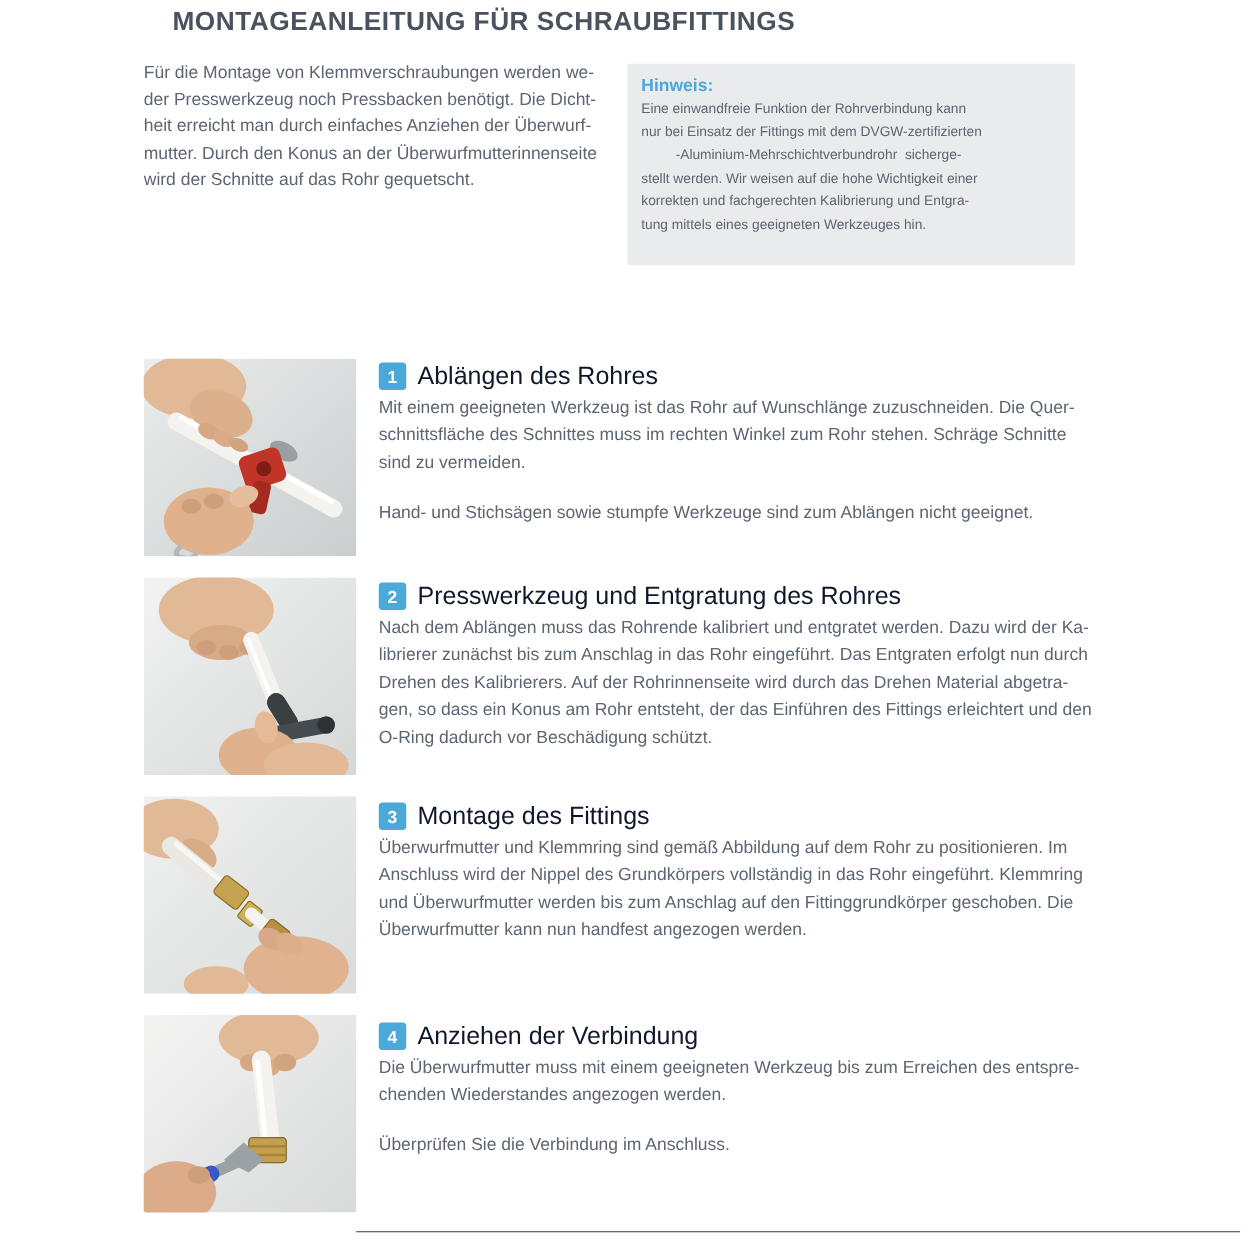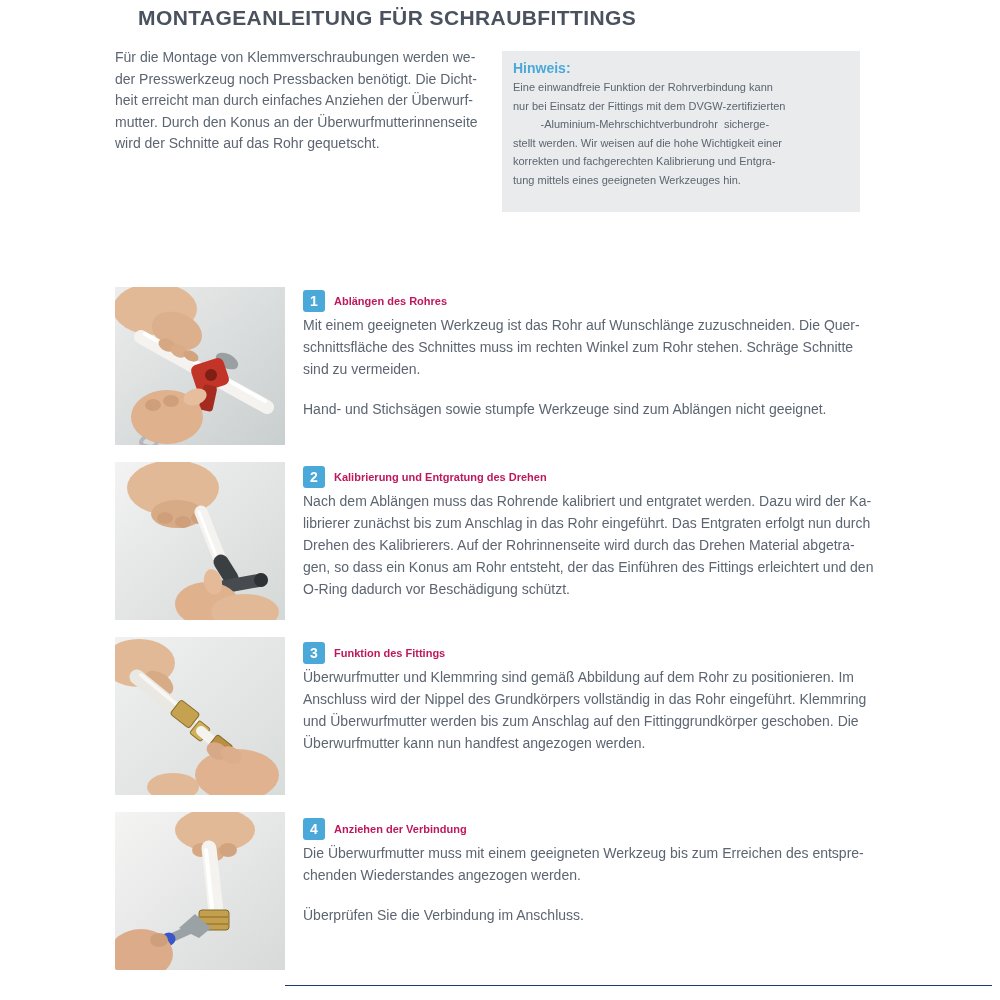--- a/index.html
+++ b/index.html
@@ -9,21 +9,21 @@
         color:#49525e;letter-spacing:.4px;white-space:pre;}
   .intro{position:absolute;left:115px;top:47px;font-size:14px;line-height:21.5px;
         color:#5c6571;white-space:pre;}
   .note-box{position:absolute;left:502px;top:51px;width:358px;background:#e9ebec;
         padding:7px 11px 22px 11px;box-sizing:border-box;}
   .note-box .label{color:#4ba9da;font-weight:bold;font-size:14px;line-height:20px;}
   .note-box .text{font-size:11px;line-height:18.6px;color:#5c6571;white-space:pre;}
   .photo{position:absolute;width:170px;height:158px;}
   .badge{position:absolute;width:22px;height:22px;background:#4ba9da;color:#ffffff;
         font-size:14px;font-weight:bold;text-align:center;line-height:22px;border-radius:3px;}
-  .step-title{position:absolute;color:#be185d;font-size:11px;font-weight:bold;line-height:22px;}
+  .step-title{position:absolute;color:#0f172a;font-size:20px;font-weight:normal;line-height:22px;}
   .step-body{position:absolute;font-size:14px;line-height:22px;color:#5c6571;white-space:pre;}
   .footer-bar{position:absolute;left:285px;top:985px;width:707px;height:15px;background:#1d3c68;}
 </style>
 </head>
 <body>
 
 <div class="page">
 
   <div class="page-title">MONTAGEANLEITUNG FÜR SCHRAUBFITTINGS</div>
 
@@ -109,21 +109,21 @@
         <circle cx="146" cy="118" r="7" fill="#2e3235"></circle>
       </g>
       <g>
         <ellipse cx="92" cy="142" rx="32" ry="22" fill="#dfb18d"></ellipse>
         <ellipse cx="98" cy="120" rx="9" ry="13" fill="#e4ba98" transform="rotate(-12 98 120)"></ellipse>
         <ellipse cx="130" cy="150" rx="34" ry="18" fill="#e2b996"></ellipse>
       </g>
     </svg>
   </div>
   <div class="badge" style="left:303px;top:466px">2</div>
-  <div class="step-title" style="left:334px;top:466px">Kalibrierung und Entgratung des Drehen</div>
+  <div class="step-title" style="left:334px;top:466px">Presswerkzeug und Entgratung des Rohres</div>
   <div class="step-body" style="left:303px;top:490px">Nach dem Ablängen muss das Rohrende kalibriert und entgratet werden. Dazu wird der Ka-
 librierer zunächst bis zum Anschlag in das Rohr eingeführt. Das Entgraten erfolgt nun durch
 Drehen des Kalibrierers. Auf der Rohrinnenseite wird durch das Drehen Material abgetra-
 gen, so dass ein Konus am Rohr entsteht, der das Einführen des Fittings erleichtert und den
 O-Ring dadurch vor Beschädigung schützt.</div>
 
   <div class="photo" style="left:115px;top:637px">
     <svg width="170" height="158" viewBox="0 0 170 158">
       <defs>
         <linearGradient id="bg3" x1="0" y1="0" x2="1" y2="1">
@@ -146,21 +146,21 @@
       </g>
       <g>
         <ellipse cx="122" cy="138" rx="42" ry="26" fill="#e0b290"></ellipse>
         <ellipse cx="102" cy="114" rx="11" ry="8" fill="#d8a988" transform="rotate(30 102 114)"></ellipse>
         <ellipse cx="116" cy="118" rx="11" ry="8" fill="#dcae8c" transform="rotate(30 116 118)"></ellipse>
         <ellipse cx="58" cy="150" rx="26" ry="14" fill="#e2b996"></ellipse>
       </g>
     </svg>
   </div>
   <div class="badge" style="left:303px;top:642px">3</div>
-  <div class="step-title" style="left:334px;top:642px">Funktion des Fittings</div>
+  <div class="step-title" style="left:334px;top:642px">Montage des Fittings</div>
   <div class="step-body" style="left:303px;top:666px">Überwurfmutter und Klemmring sind gemäß Abbildung auf dem Rohr zu positionieren. Im
 Anschluss wird der Nippel des Grundkörpers vollständig in das Rohr eingeführt. Klemmring
 und Überwurfmutter werden bis zum Anschlag auf den Fittinggrundkörper geschoben. Die
 Überwurfmutter kann nun handfest angezogen werden.</div>
 
   <div class="photo" style="left:115px;top:812px">
     <svg width="170" height="158" viewBox="0 0 170 158">
       <defs>
         <linearGradient id="bg4" x1="0" y1="0" x2="1" y2="1">
           <stop offset="0" stop-color="#f4f4f3"></stop>

